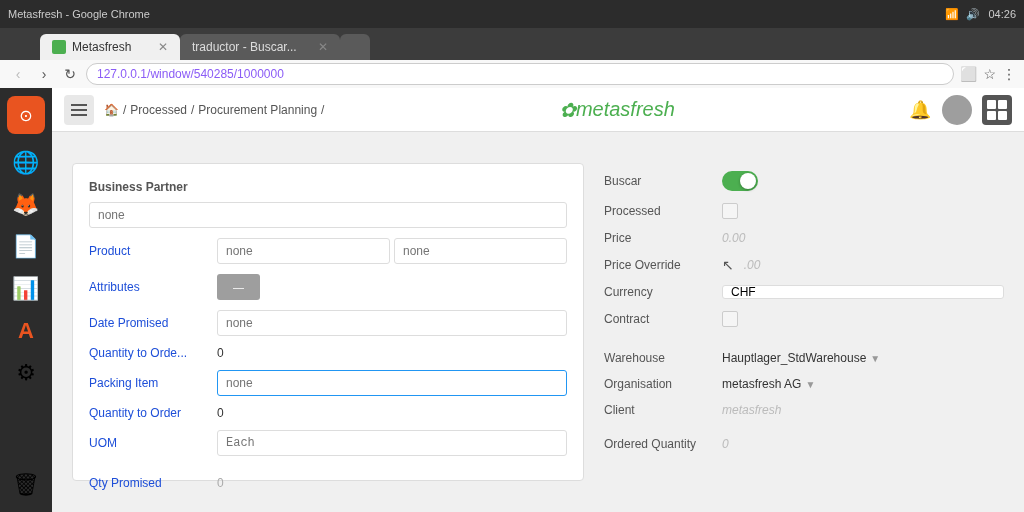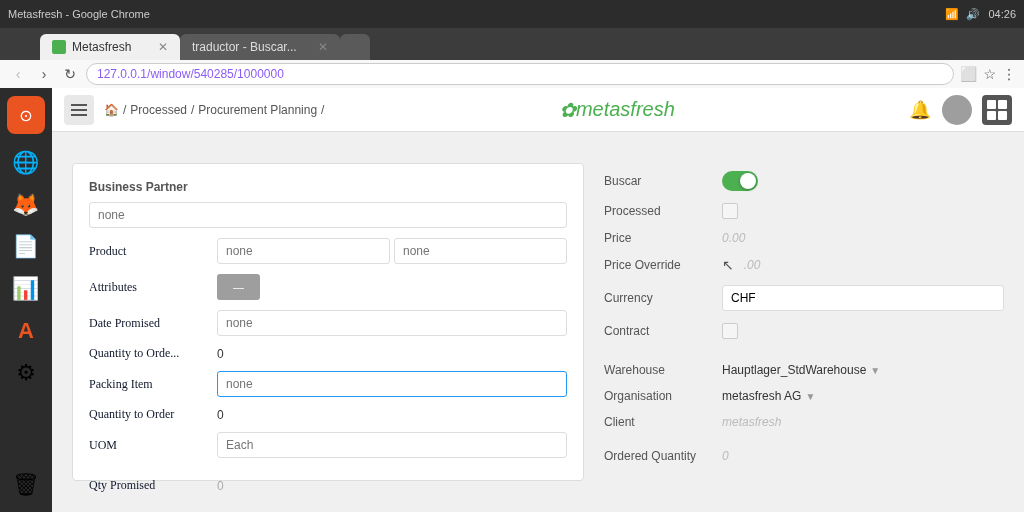--- a/index.html
+++ b/index.html
@@ -216,24 +216,23 @@
     }
 
     .form-group {
       display: flex;
       align-items: center;
       margin-bottom: 10px;
       gap: 8px;
     }
     .form-label {
       font-size: 12px;
-      color: #0f172a;
+      color: #1d4ed8;
       min-width: 120px;
       flex-shrink: 0;
-      font-family: Liberation Serif, serif;
     }
     .form-input {
       flex: 1;
       border: 1px solid #ddd;
       border-radius: 3px;
       padding: 4px 8px;
       font-size: 12px;
       color: #333;
       background: #fff;
       height: 26px;
@@ -299,21 +298,21 @@
       background: #f5f5f5;
       border-radius: 2px;
     }
     .currency-input {
       flex: 1;
       border: 1px solid #ddd;
       border-radius: 3px;
       padding: 4px 8px;
       font-size: 12px;
       background: #fff;
-      height: 26px;
+      height: 14px;
     }
 
     .right-value {
       font-size: 12px;
       color: #333;
       font-weight: 500;
     }
     .right-value-muted {
       font-size: 12px;
       color: #bbb;
@@ -472,21 +471,21 @@
           <input class="form-input focused" placeholder="none" style="flex: 1 1 0%;">
         </div>
 
         <div class="form-group">
           <span class="form-label">Quantity to Order</span>
           <span style="font-size:12px;color:#333;">0</span>
         </div>
 
         <div class="form-group">
           <span class="form-label">UOM</span>
-          <input class="form-input" placeholder="Each" style="flex: 1 1 0%;">
+          <input class="form-input" placeholder="Each" style="flex: 1 1 0%; font-family: Liberation Mono, monospace;">
         </div>
 
         <div style="margin-top:20px;">
           <div class="form-group">
             <span class="form-label">Qty Promised</span>
             <span style="font-size:12px;color:#aaa;">0</span>
           </div>
         </div>
       </div>
 

